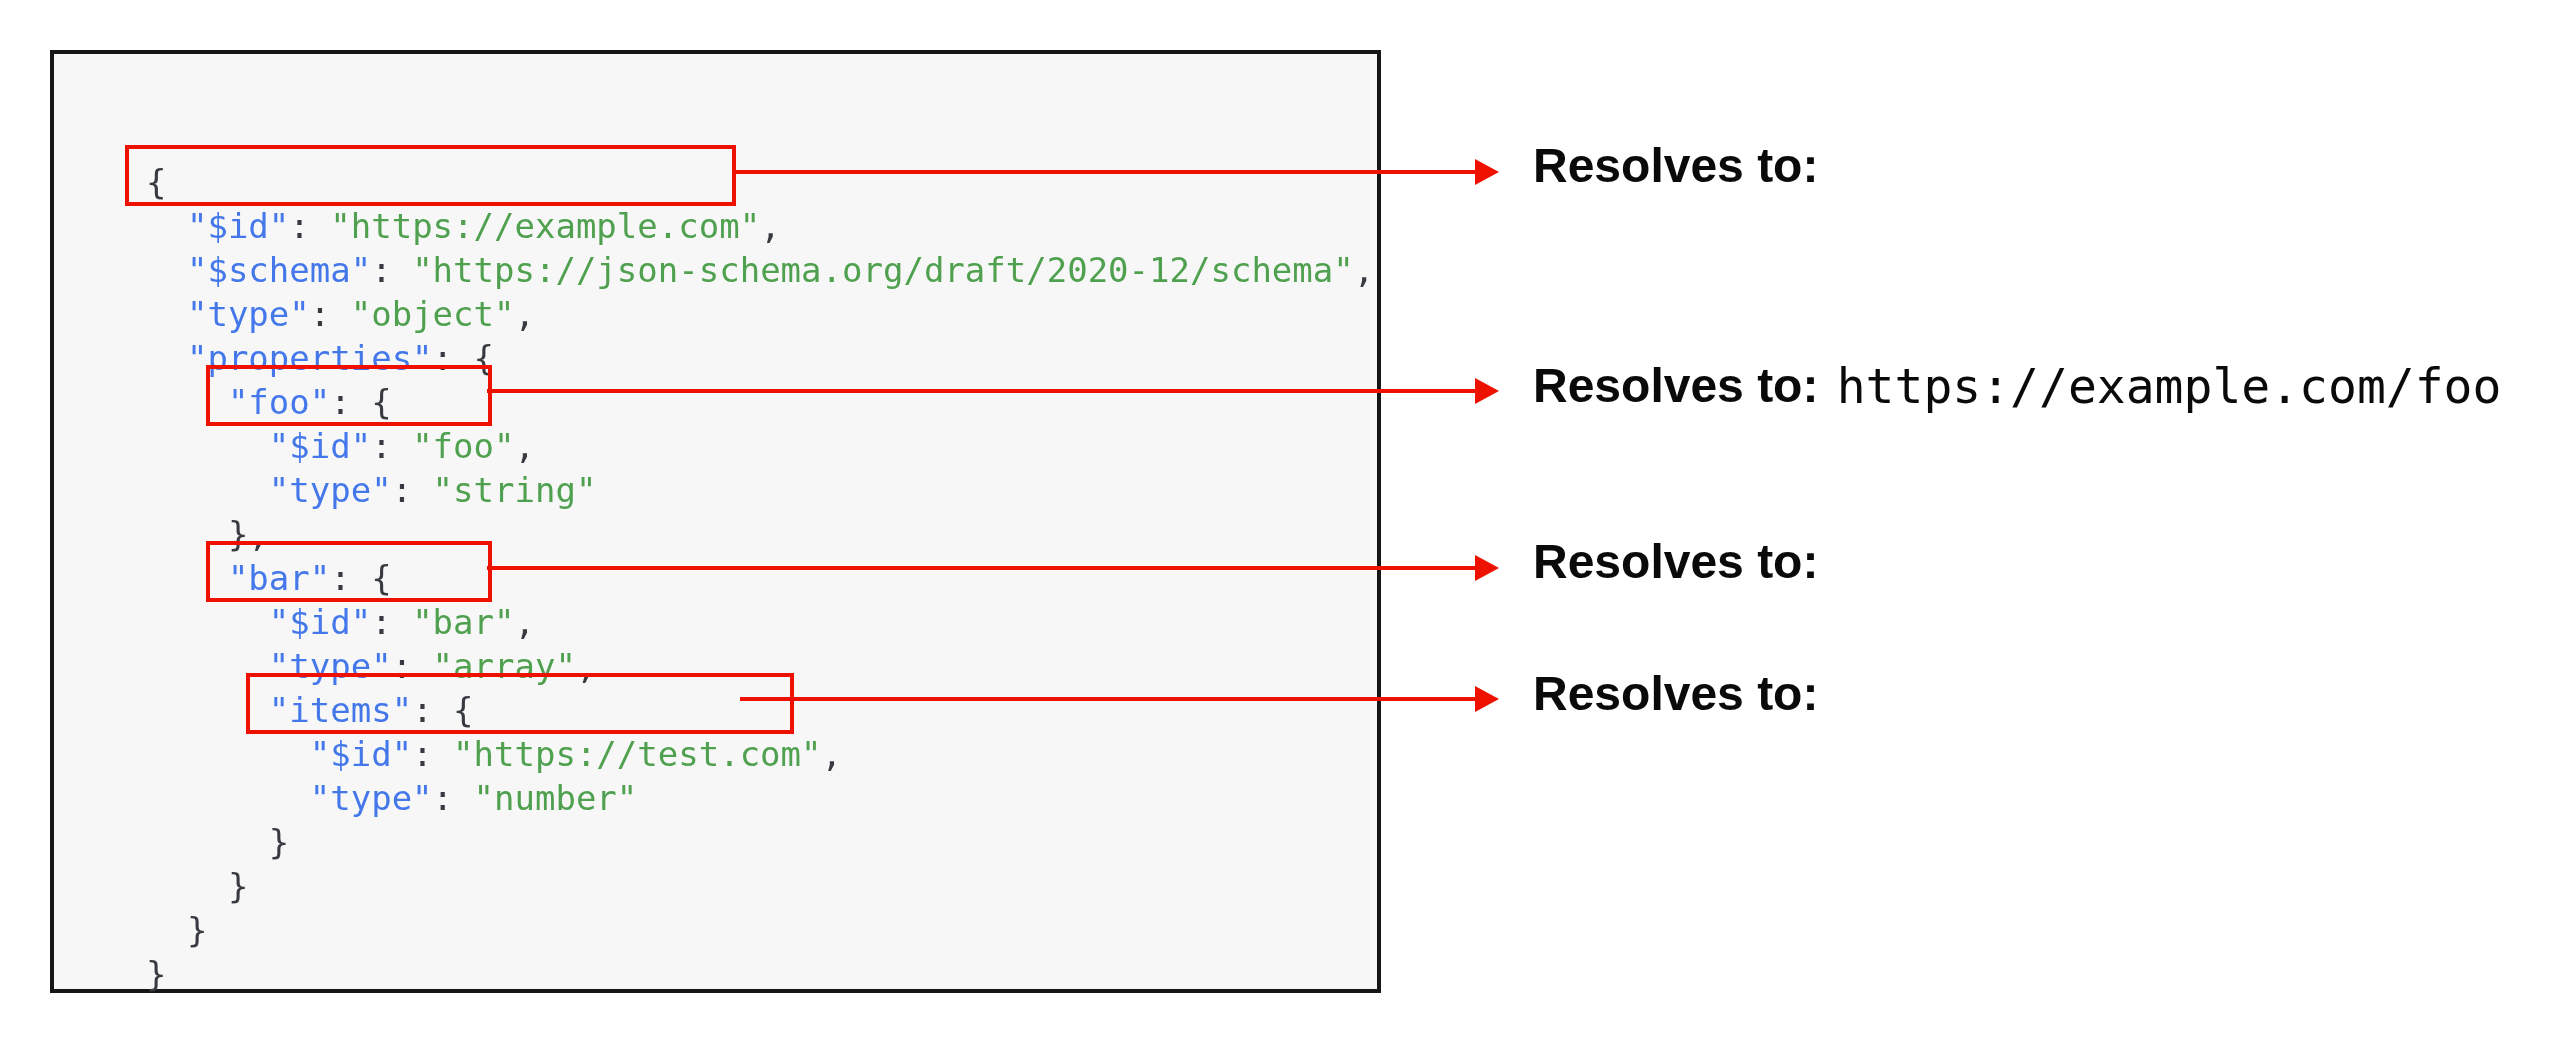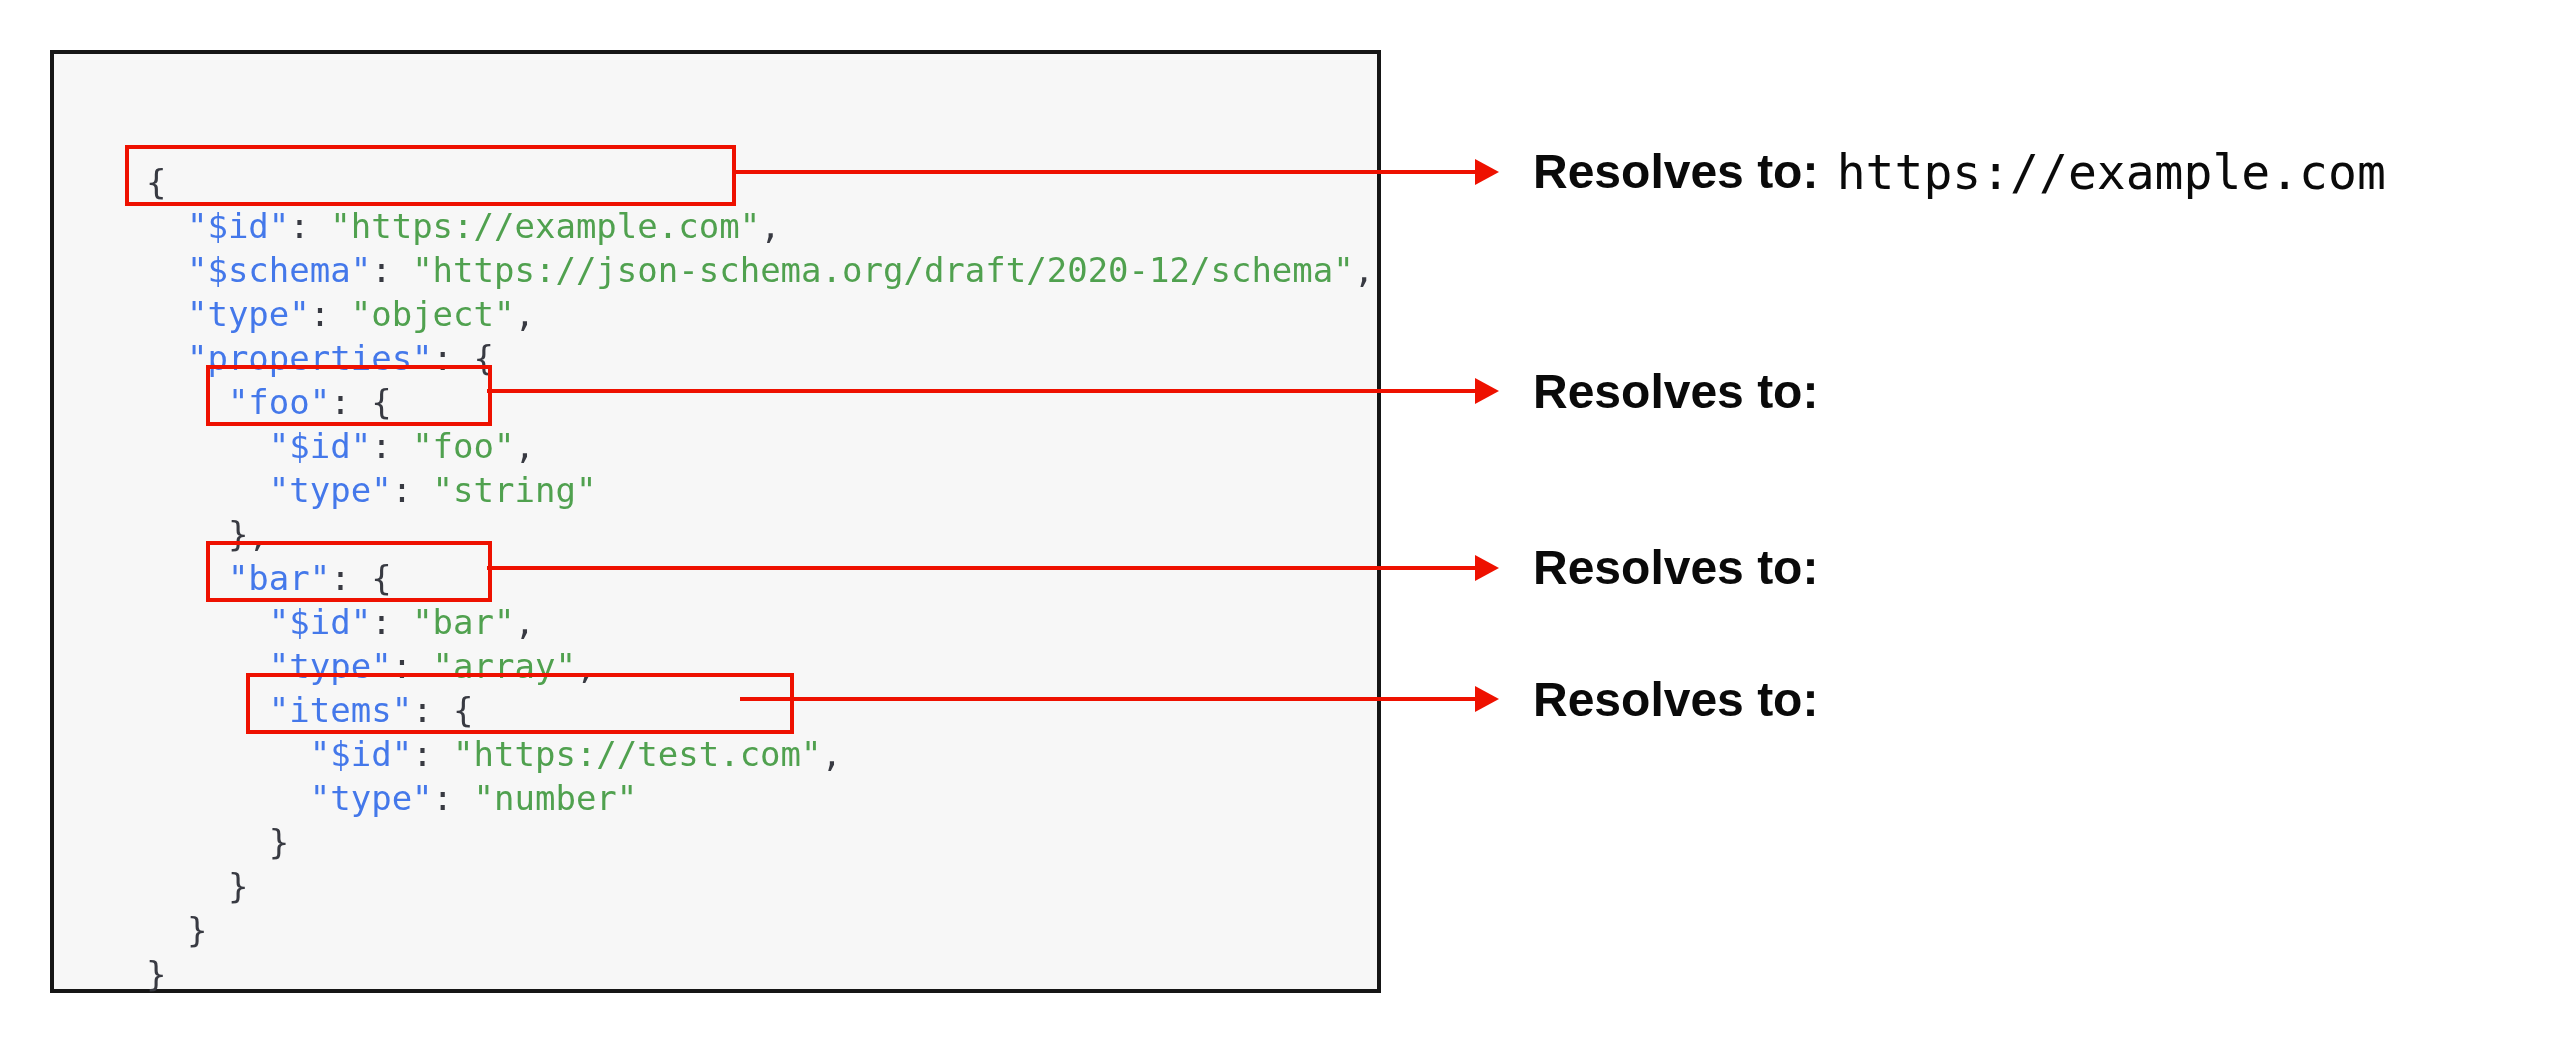--- a/index.html
+++ b/index.html
@@ -57,21 +57,20 @@
     position:absolute;
     width:0;height:0;
     border-top:13px solid transparent;
     border-bottom:13px solid transparent;
     border-left:24.4px solid var(--c-red);
   }
   .annotation{
     position:absolute;
     height:67px;
     display:flex;
-    align-items:center;
     gap:18.3px;
     white-space:nowrap;
   }
   .annotation .label{
     font-family:"Liberation Sans",sans-serif;
     font-weight:700;
     font-size:48px;
     color:var(--c-text);
   }
   .annotation .url{
@@ -106,24 +105,24 @@
     <div class="shaft" style="left:487px;top:566px;width:990px;"></div>
     <div class="head" style="left:1475px;top:555px;"></div>
   </div>
   <div class="arrow">
     <div class="shaft" style="left:740px;top:697px;width:738px;"></div>
     <div class="head" style="left:1475px;top:686px;"></div>
   </div>
 
   <div class="annotation" style="left:1533px;top:138px;">
     <span class="label">Resolves to:</span>
-      <span class="url">https://example.com</span>
   </div>
   <div class="annotation" style="left:1533px;top:358px;">
     <span class="label">Resolves to:</span>
+      <span class="url">https://example.com/foo</span>
   </div>
   <div class="annotation" style="left:1533px;top:534px;">
     <span class="label">Resolves to:</span>
   </div>
   <div class="annotation" style="left:1533px;top:666px;">
     <span class="label">Resolves to:</span>
   </div>
 
 </div>
 

